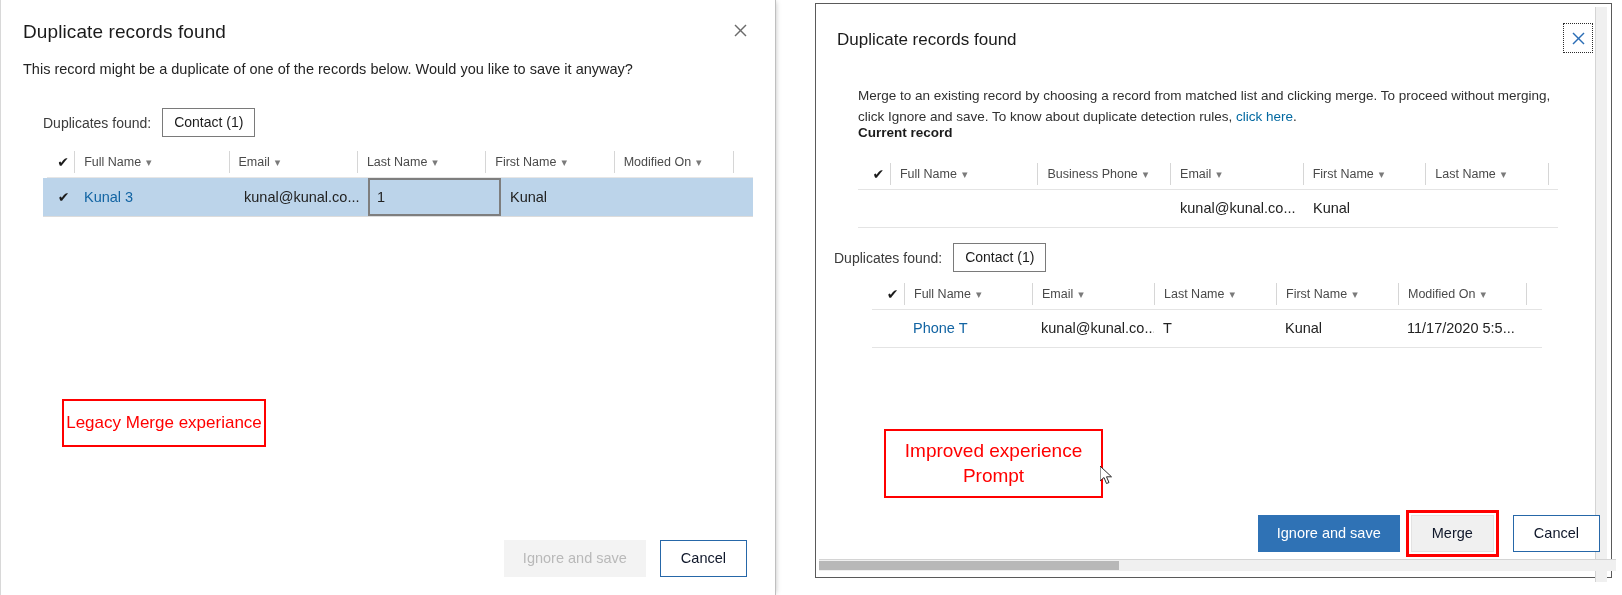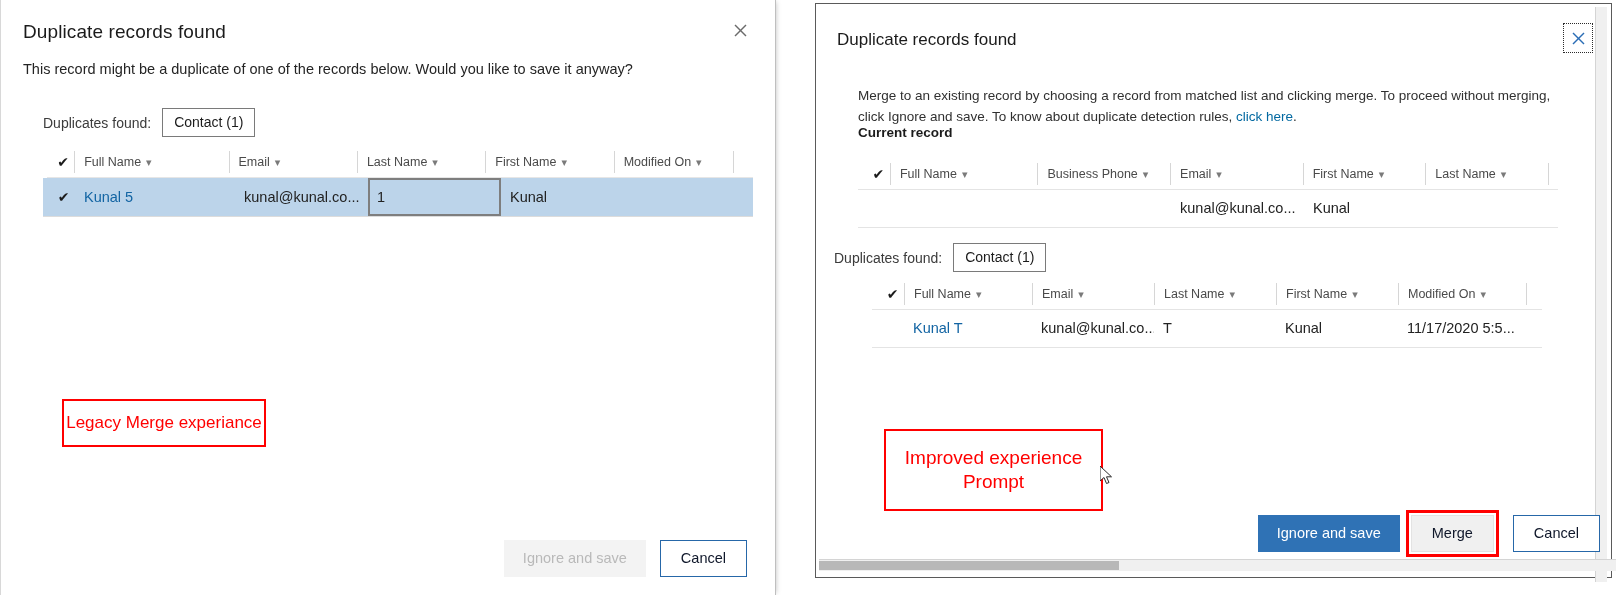--- a/index.html
+++ b/index.html
@@ -224,21 +224,21 @@
   #annot-legacy {
     left: 62px;
     top: 399px;
     width: 204px;
     height: 48px;
   }
   #annot-improved {
     left: 884px;
     top: 429px;
     width: 219px;
-    height: 82px;
+    height: 69px;
     font-size: 19px;
   }
 
   
   #improved-wrap {
     position: absolute;
     left: 812px;
     top: 0;
     width: 810px;
     height: 595px;
@@ -422,21 +422,21 @@
       <div class="cell" style="width:133px"><span>Last Name</span><span class="chev">▾</span></div>
       <div class="cell" style="width:133px"><span>First Name</span><span class="chev">▾</span></div>
       <div class="cell" style="width:124px"><span>Modified On</span><span class="chev">▾</span></div>
       <div class="cell" style="width:20px"></div>
     </div>
 
     <div class="toprule"></div>
 
     <div class="grid-row">
       <div class="check-col cell" style="line-height:38px">✔</div>
-      <div class="cell link" style="width:160px">Kunal 5</div>
+      <div class="cell link" style="width:160px">Kunal 3</div>
       <div class="cell" style="width:133px">kunal@kunal.co...</div>
       <div class="cell cell-focus" style="width:133px">1</div>
       <div class="cell" style="width:133px">Kunal</div>
       <div class="cell" style="width:20px"></div>
     </div>
 
     <div class="botrule"></div>
   </div>
 
   <div id="legacy-footer">
@@ -505,21 +505,21 @@
     <div class="cell" style="width:128px"><span>Full Name</span><span class="chev">▾</span></div>
     <div class="cell" style="width:122px"><span>Email</span><span class="chev">▾</span></div>
     <div class="cell" style="width:122px"><span>Last Name</span><span class="chev">▾</span></div>
     <div class="cell" style="width:122px"><span>First Name</span><span class="chev">▾</span></div>
     <div class="cell" style="width:128px"><span>Modified On</span><span class="chev">▾</span></div>
     <div class="cell" style="width:10px"></div>
   </div>
   <div class="hrule"></div>
   <div class="grid-row">
     <div class="check-col cell" style="line-height:37px"></div>
-    <div class="cell link" style="width:128px;line-height:37px">Kunal T</div>
+    <div class="cell link" style="width:128px;line-height:37px">Phone T</div>
     <div class="cell" style="width:122px;line-height:37px">kunal@kunal.co...</div>
     <div class="cell" style="width:122px;line-height:37px">T</div>
     <div class="cell" style="width:122px;line-height:37px">Kunal</div>
     <div class="cell" style="width:128px;line-height:37px">11/17/2020 5:5...</div>
     <div class="cell" style="width:10px"></div>
   </div>
   <div class="hrule"></div>
 </div>
 
 <div id="improved-footer">

